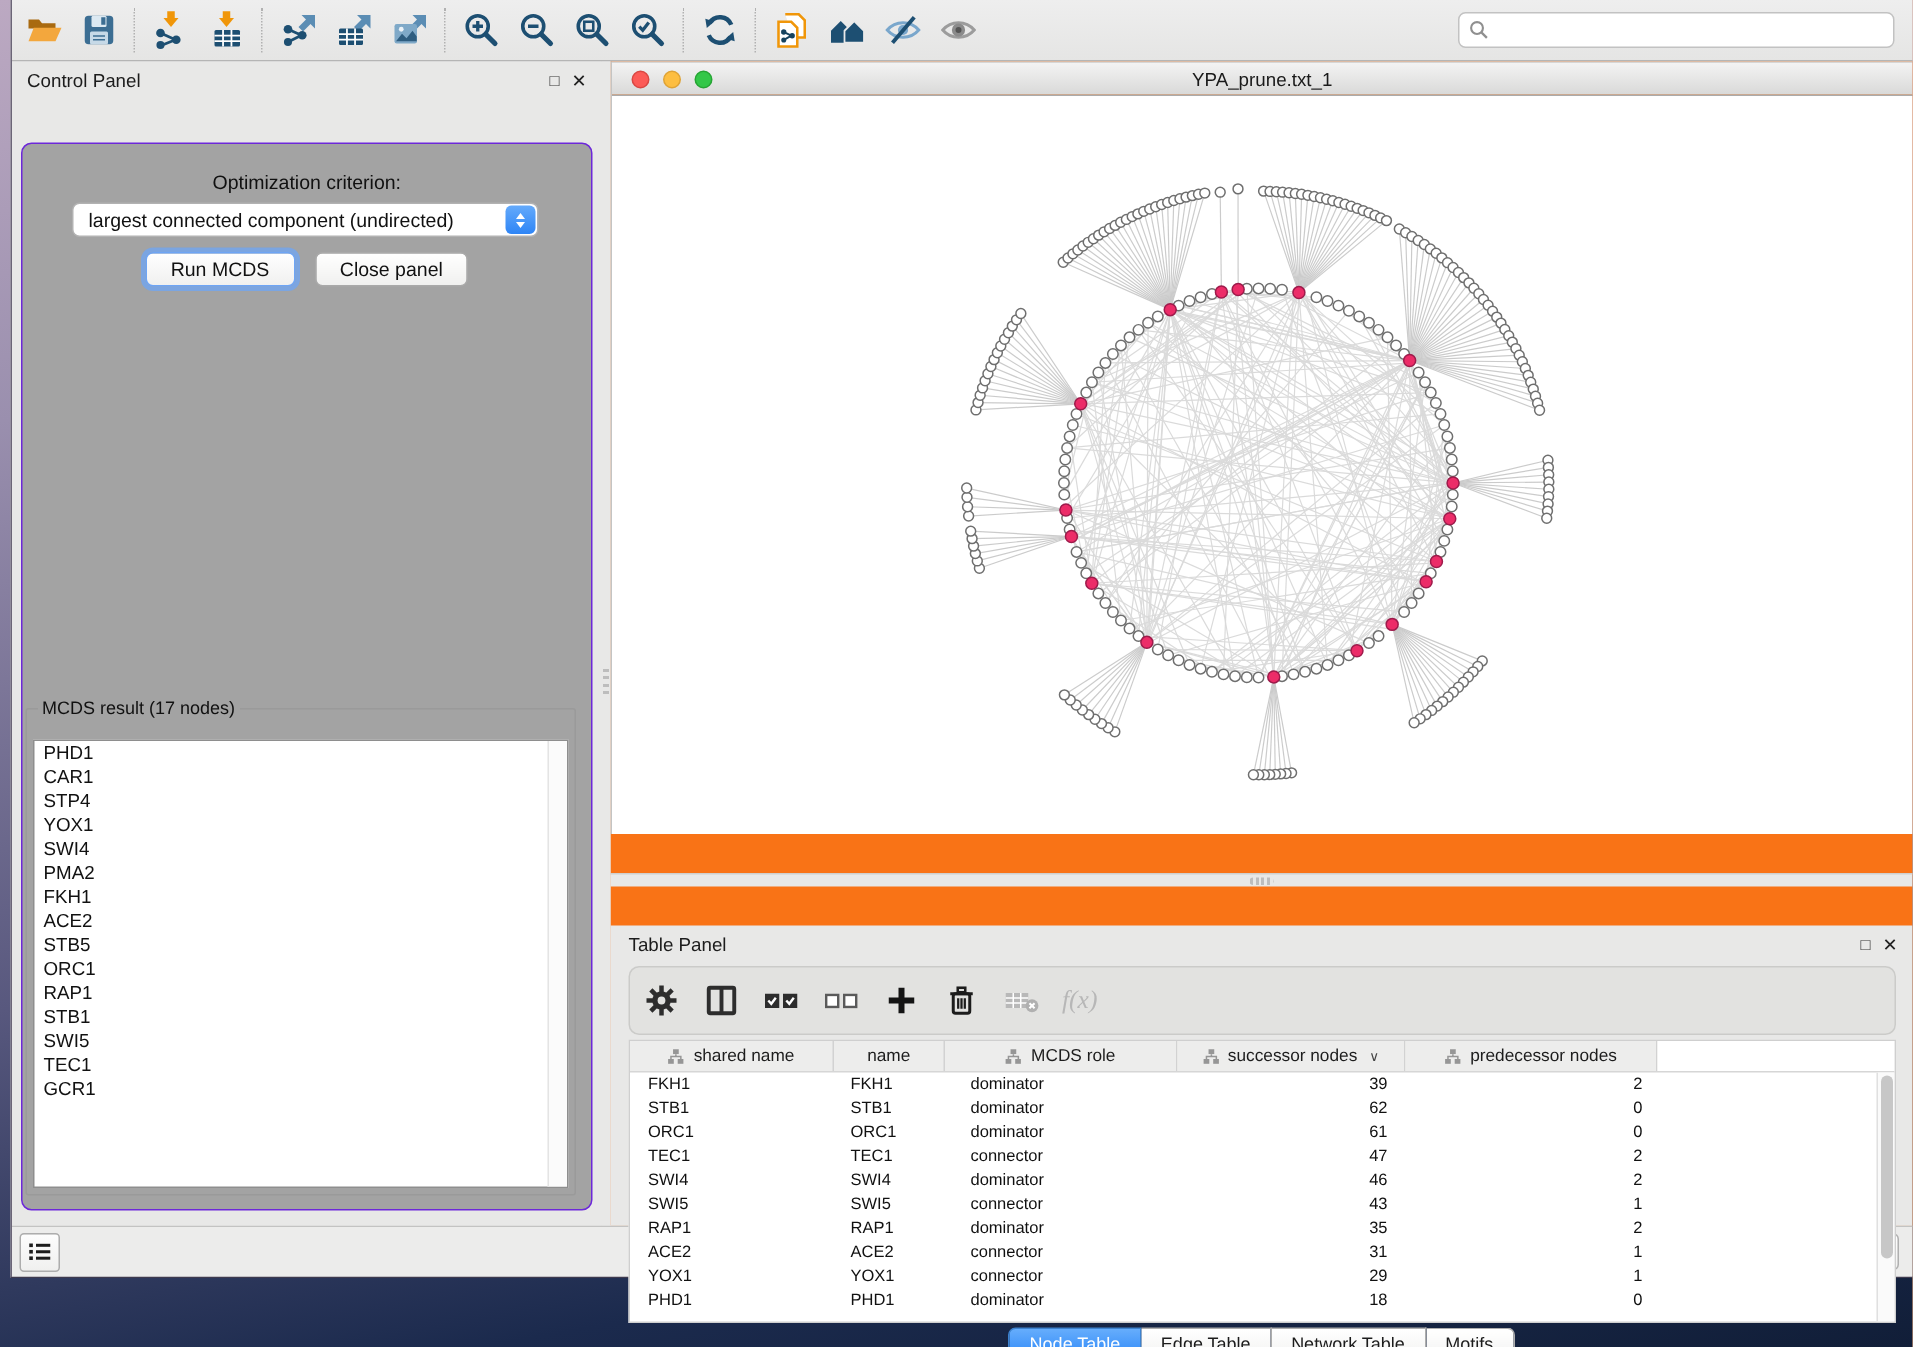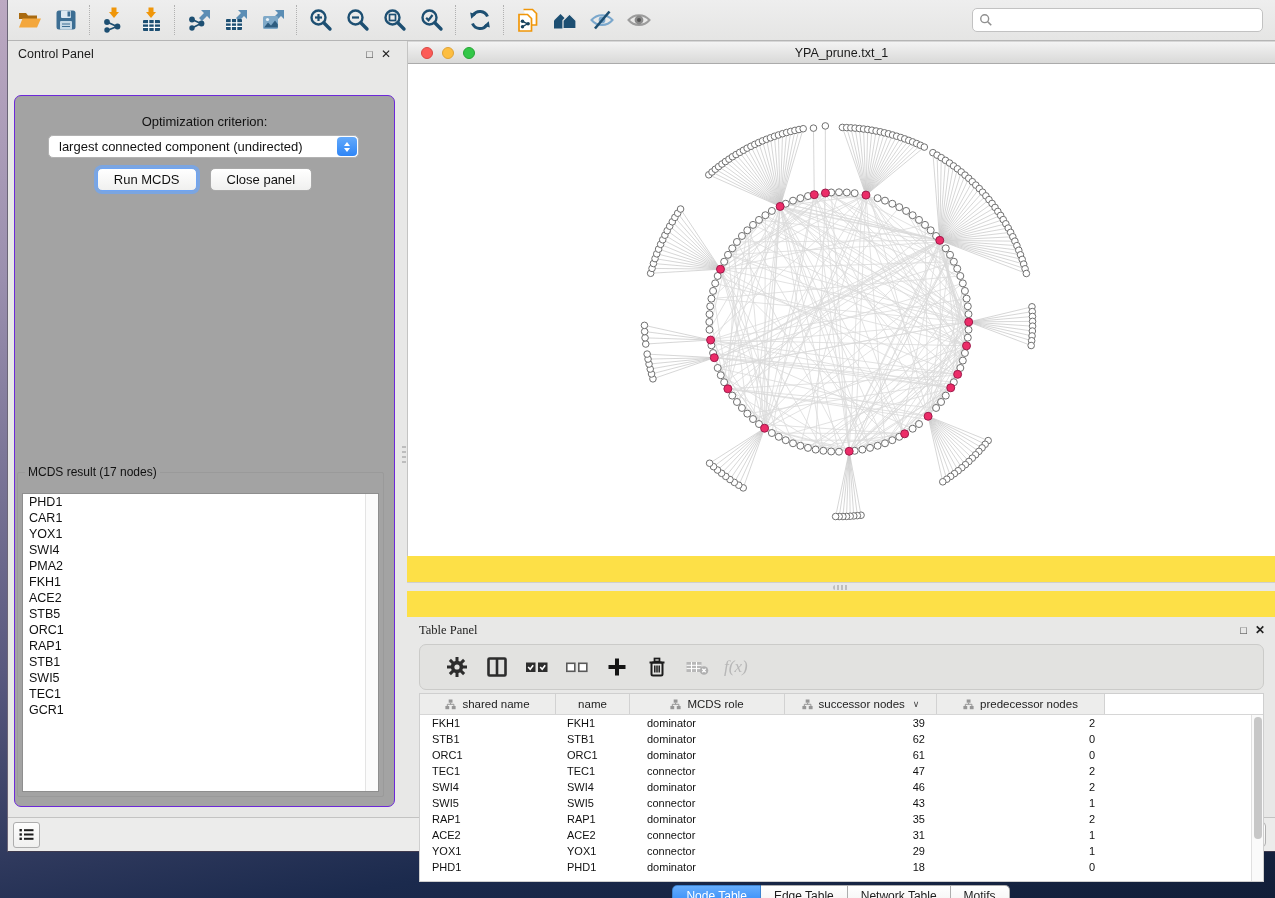--- a/index.html
+++ b/index.html
@@ -73,41 +73,41 @@
   }
   .result-box legend{font-size:12px;color:#111;padding:0 3px;margin-left:4px;}
   .result-list{
     position:absolute;left:4px;right:4px;top:14px;bottom:4px;background:#fff;border:1px solid #8e8e8e;overflow:hidden;
   }
   .result-list .li{font-size:12.5px;color:#111;line-height:16px;padding-left:6px;}
   .list-scroll{position:absolute;right:1px;top:1px;bottom:1px;width:13px;background:#fbfbfb;border-left:1px solid #e4e4e4;}
   .vsplit{width:6px;flex:0 0 6px;background:#e8e8e7;position:relative;}
   .vsplit .dots{position:absolute;left:1px;top:405px;width:4px;height:18px;background:repeating-linear-gradient(#bdbdbd 0 2px,transparent 2px 5px);}
   
-  .right{flex:1;display:flex;flex-direction:column;background:#fde047;min-width:0;gap:26px;}
+  .right{flex:1;display:flex;flex-direction:column;background:#f97316;min-width:0;gap:26px;}
   .net-frame{height:515px;flex:0 0 515px;display:flex;flex-direction:column;border-left:1px solid #c4c4c3;}
   .net-title{
     height:23px;flex:0 0 23px;position:relative;display:flex;align-items:center;justify-content:center;
     background:linear-gradient(#f3f3f3,#d9d9d8);border-bottom:1px solid #ababab;border-top:1px solid #d6d6d6;
     font-size:12.5px;color:#1a1a1a;
   }
   .tl{position:absolute;top:5px;width:12px;height:12px;border-radius:50%;}
   .tl.red{left:13px;background:#fc5b57;border:1px solid #d94843;}
   .tl.yellow{left:34px;background:#fdbe41;border:1px solid #dfa336;}
   .tl.green{left:55px;background:#33c748;border:1px solid #26a534;}
   .net-canvas{flex:1;background:#fff;position:relative;}
   .net-canvas svg{position:absolute;inset:0;}
   .hsplit{height:9px;flex:0 0 9px;background:#e8e8e7;position:relative;border-top:1px solid #cfcfce;}
   .hsplit .grip{position:absolute;left:50%;top:2px;width:16px;height:5px;margin-left:-8px;border-radius:3px;background:repeating-linear-gradient(90deg,#bdbdbd 0 2px,transparent 2px 4px);}
   
   .tpanel{flex:1;background:#e8e8e7;position:relative;min-height:0;}
   .tp-toolbar{
     position:absolute;left:12px;right:11px;top:27px;height:46px;
     background:#e2e2e0;border:1px solid #cbcbc9;border-radius:7px;
-    display:flex;align-items:center;padding-left:24px;gap:14px;
+    display:flex;align-items:center;padding-left:8px;gap:14px;
   }
   .ttbtn{width:26px;height:26px;border:none;background:transparent;display:flex;align-items:center;justify-content:center;padding:0;}
   .fx{font-family:"Liberation Serif","DejaVu Serif",serif;font-style:italic;font-size:17px;color:#b7b7b7;}
   .tbl{
     position:absolute;left:12px;right:11px;top:76px;height:189px;background:#fff;border:1px solid #cfcfcf;overflow:hidden;
   }
   .tbl-head{display:flex;height:21px;border-bottom:1px solid #d6d6d6;}
   .th{
     background:#ededec;border-right:1px solid #d2d2d2;display:flex;align-items:center;justify-content:center;gap:6px;
     font-size:11.5px;color:#1d1d1d;
@@ -328,20 +328,21 @@
         </div>
         <div class="btn-row">
           <button class="pbtn focused">Run MCDS</button>
           <button class="pbtn">Close panel</button>
         </div>
         <fieldset class="result-box">
           <legend>MCDS result (17 nodes)</legend>
           <div class="result-list" id="result-list">
               <div class="li">PHD1</div>
               <div class="li">CAR1</div>
+              <div class="li">STP4</div>
               <div class="li">YOX1</div>
               <div class="li">SWI4</div>
               <div class="li">PMA2</div>
               <div class="li">FKH1</div>
               <div class="li">ACE2</div>
               <div class="li">STB5</div>
               <div class="li">ORC1</div>
               <div class="li">RAP1</div>
               <div class="li">STB1</div>
               <div class="li">SWI5</div>
@@ -1004,21 +1005,21 @@
                 <circle cx="559.8" cy="281.9" r="4"></circle>
               </g>
     </svg>
           </div>
       </div>
       <div class="hsplit">
           <div class="grip"></div>
         </div>
 
       <div class="tpanel">
-        <div class="panel-head" style="padding-left:12px;font-family:Liberation Serif, serif;">
+        <div class="panel-head" style="padding-left:12px;">
           <span>Table Panel</span>
           <span class="ph-icons">
             <span class="ph-float">□</span>
             <span class="ph-close">✕</span>
           </span>
         </div>
         <div class="tp-toolbar">
           <button class="ttbtn">
             <svg width="24" height="24" viewBox="0 0 24 24">
               <g stroke="#2d2d2d" stroke-width="3">

